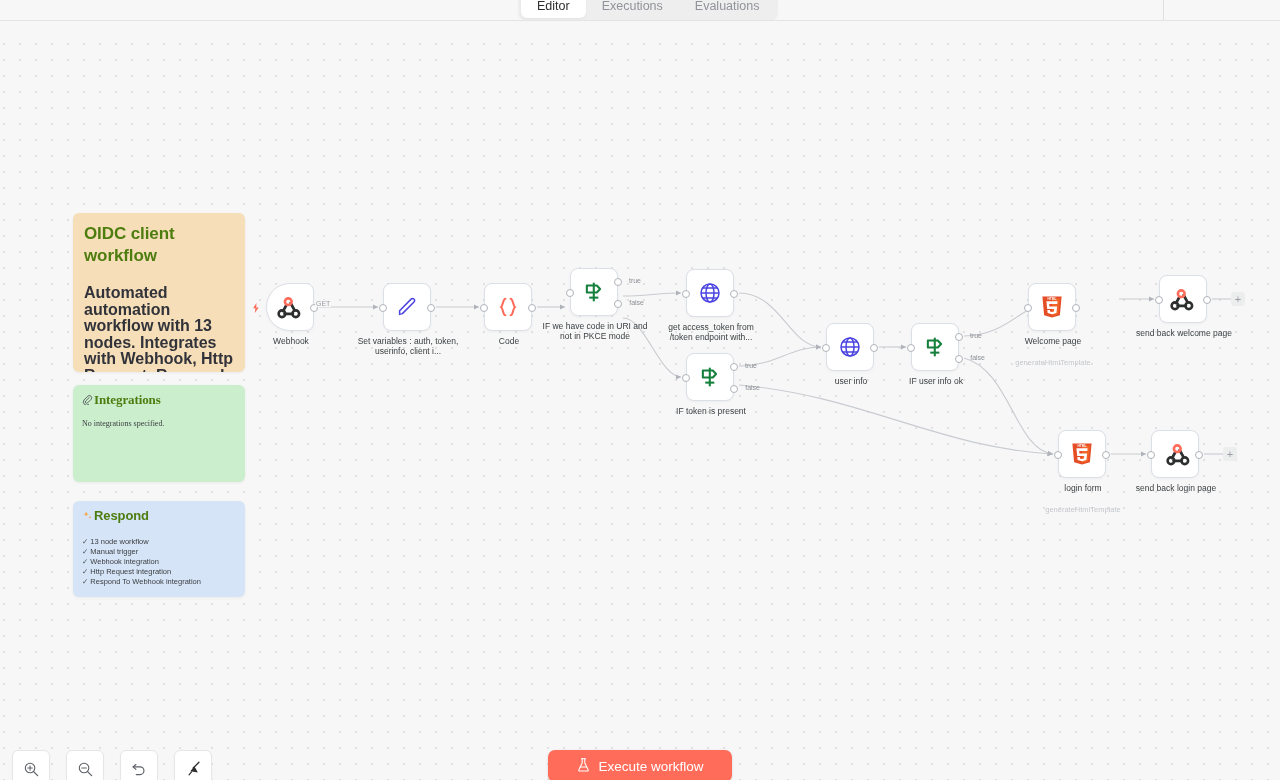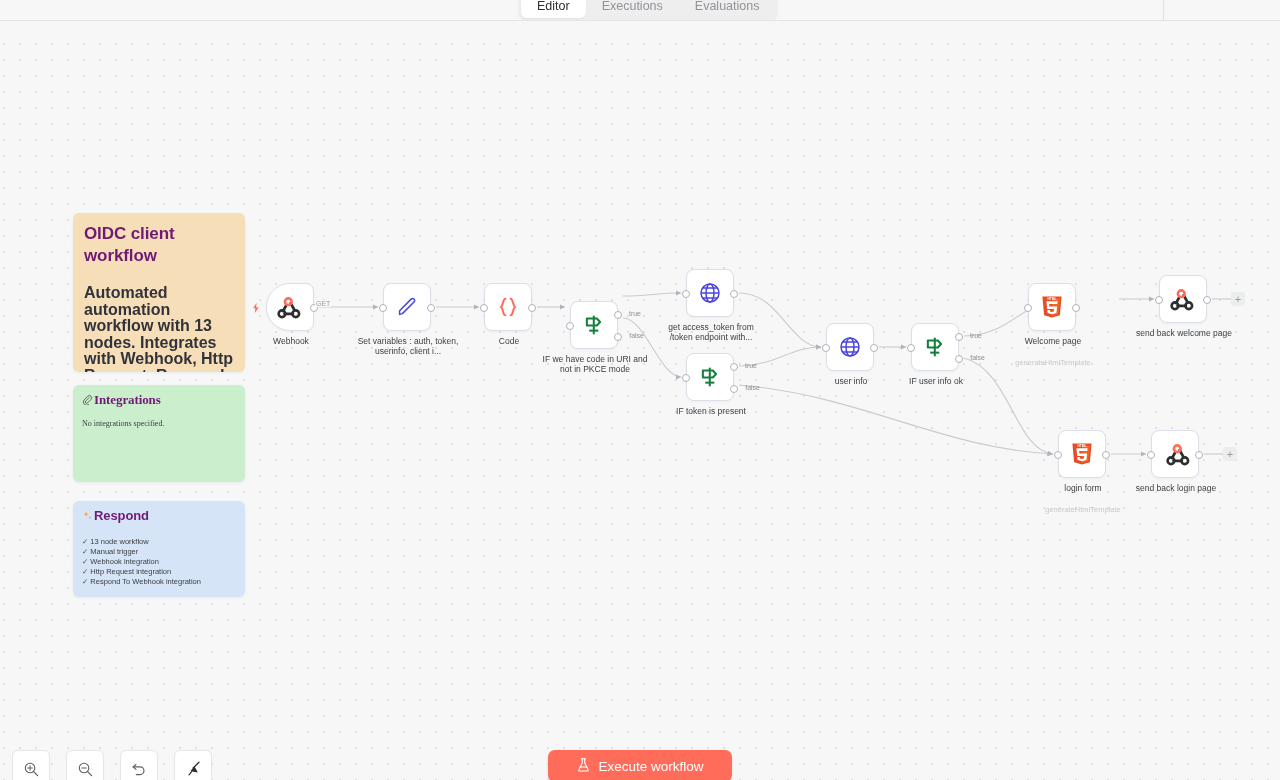--- a/index.html
+++ b/index.html
@@ -74,21 +74,21 @@
   }
   
   .sticky {
     position: absolute;
     border-radius: 6px;
     box-shadow: 0 1px 3px rgba(0,0,0,.06);
     overflow: hidden;
   }
   .sticky-title {
     font-weight: bold;
-    color: #701a75;
+    color: #4d7c0f;
     letter-spacing: -.1px;
   }
   #note-main {
     left: 73px; top: 213px; width: 172px; height: 159px;
     background: #f6dfb8;
     padding: 10px 11px;
   }
   #note-main .sticky-title { font-size: 17px; line-height: 22px; }
   #note-main .sticky-body {
     margin-top: 18px;
@@ -346,21 +346,21 @@
         <g fill="none" stroke="#ff6d5a" stroke-width="1.9" stroke-linecap="round">
           <path d="M9.6 4.4 C7.2 4.4 7.8 10.2 5.6 12 C7.8 13.8 7.2 19.6 9.6 19.6"></path>
           <path d="M14.4 4.4 C16.8 4.4 16.2 10.2 18.4 12 C16.2 13.8 16.8 19.6 14.4 19.6"></path>
         </g>
       </svg>
       <span class="ep in"></span>
       <span class="ep out"></span>
       <span class="node-label">Code</span>
     </div>
 
-    <div class="node" style="left:570px; top:301px;">
+    <div class="node" style="left:570px; top:268px;">
       <svg width="26" height="26" viewBox="0 0 24 24">
         <g fill="none" stroke="#14803c" stroke-width="1.9" stroke-linejoin="round">
           <path d="M11.8 3.4 L11.8 20.6"></path>
           <path d="M5.4 6.0 L14.6 6.0 L17.6 9.2 L14.6 12.4 L5.4 12.4 Z"></path>
           <path d="M7.6 17.2 L16.0 17.2"></path>
         </g>
       </svg>
       <span class="ep in"></span>
       <span class="ep out-t"></span>
       <span class="ep out-f"></span>

